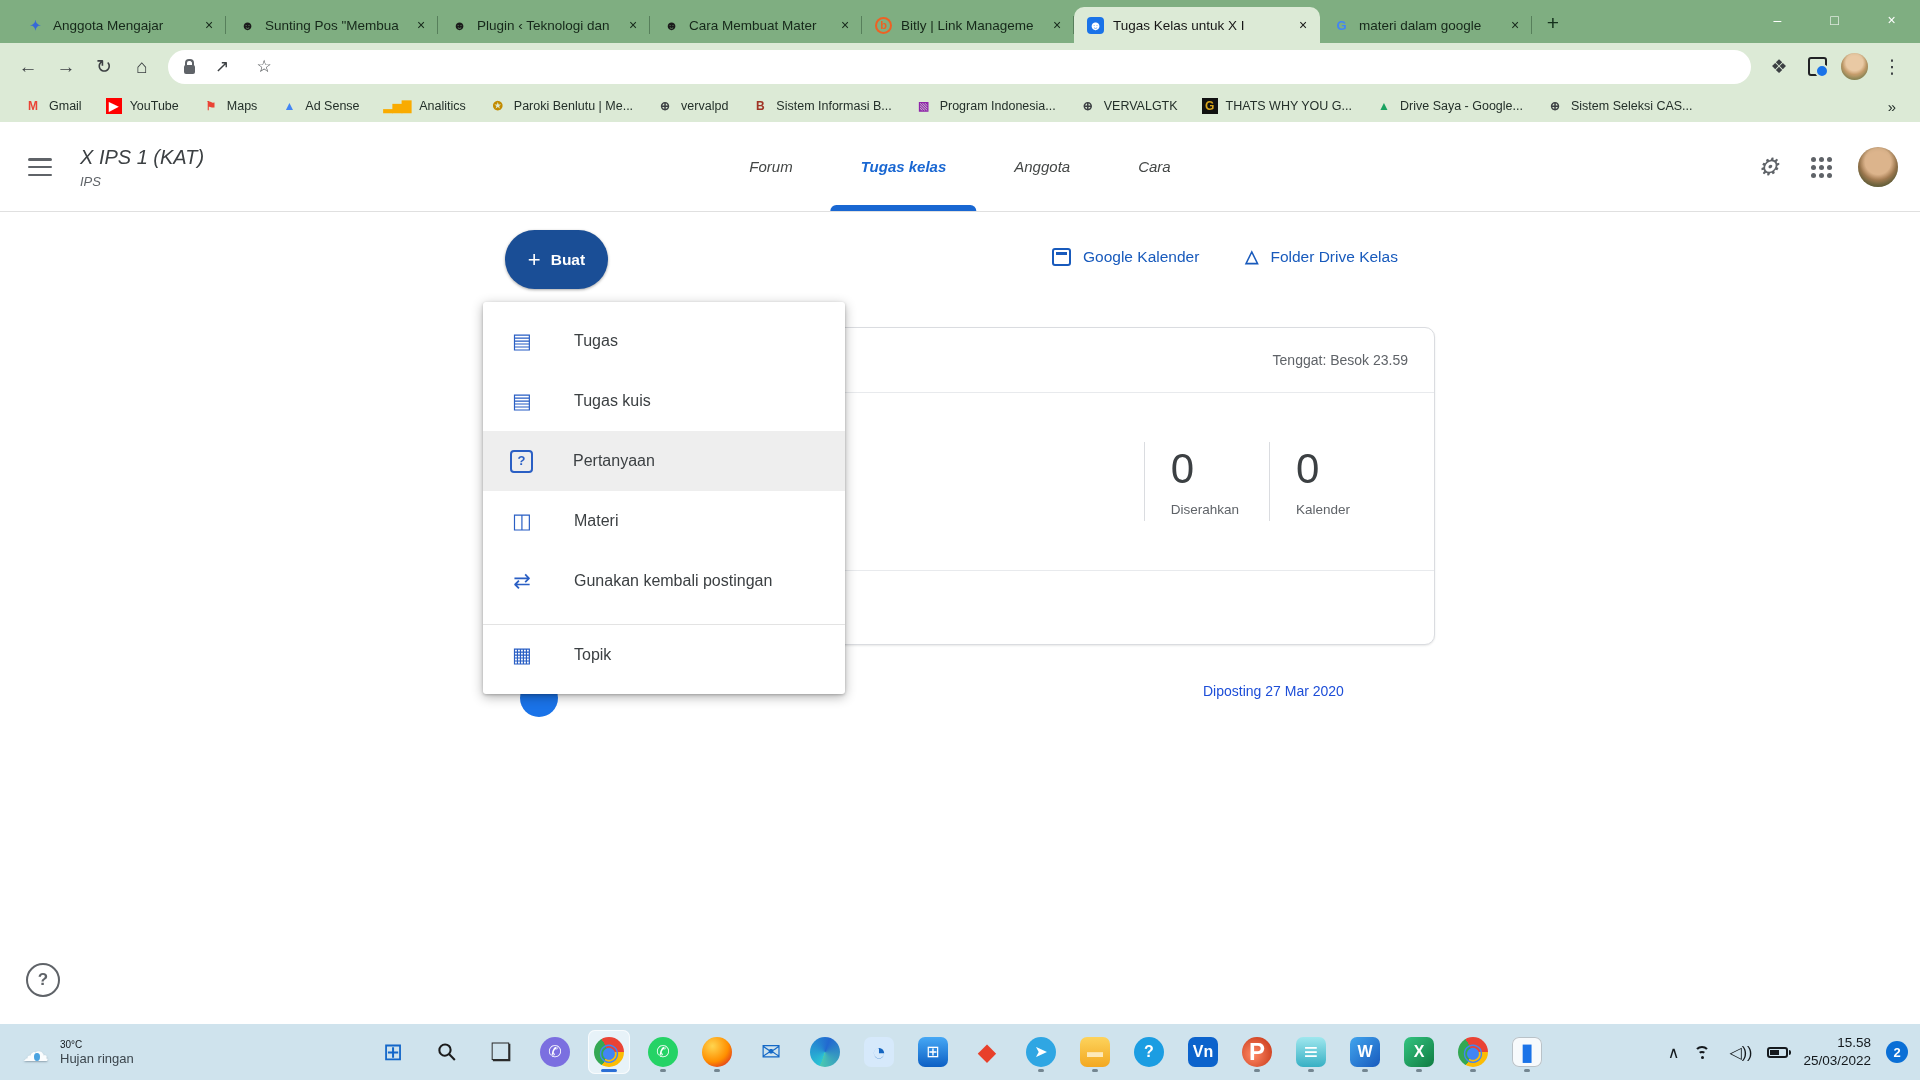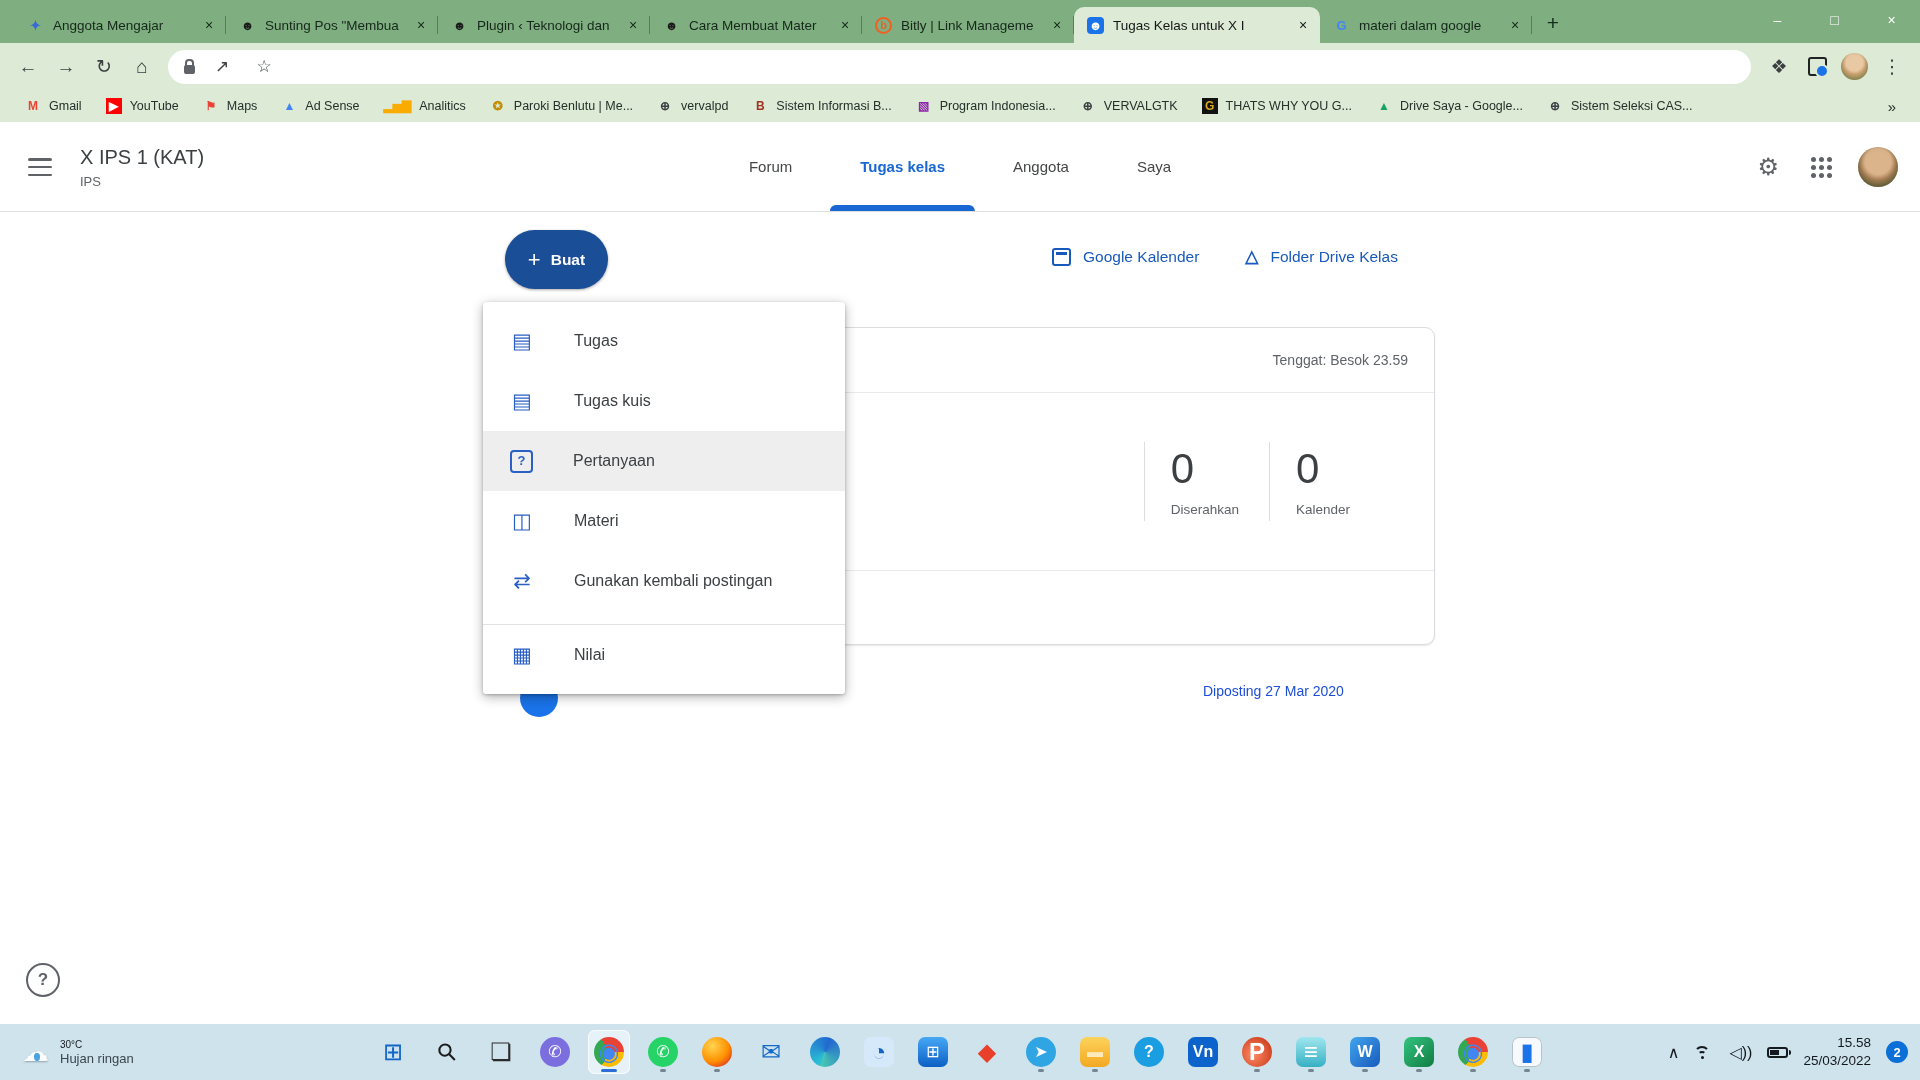--- a/index.html
+++ b/index.html
@@ -43,21 +43,21 @@
     background:radial-gradient(circle at 50% 34%,#e9c9a4 0 38%,#caa06f 55%,#90a06b 100%);box-shadow:inset 0 -2px 4px rgba(60,70,30,.4);}
 
   
   .bookmarks{position:absolute;left:0;top:90px;right:0;height:32px;background:#dcead6;display:flex;
     align-items:center;padding:0 16px;box-sizing:border-box;gap:6px;}
   .bm{display:flex;align-items:center;gap:8px;padding:3px 9px;border-radius:8px;font-size:12.5px;color:#24302a;white-space:nowrap;}
   .bm-ico{min-width:16px;height:16px;display:flex;align-items:center;justify-content:center;font-size:12px;line-height:16px;font-weight:bold;}
   .bm-overflow{margin-left:auto;font-size:15px;color:#24302a;padding:0 8px;}
 
   
-  .gc-header{position:absolute;left:0;top:122px;right:0;height:90px;background:#fff;border-bottom:1px solid #e0e0e0;box-sizing:border-box;}
+  .gc-header{position:absolute;left:0;top:122px;right:0;height:90px;background:#fff;border-bottom:1px solid #e0e0e0;box-sizing:border-box;font-style:italic;}
   .hamburger{position:absolute;left:28px;top:36px;width:24px;height:18px;display:flex;flex-direction:column;justify-content:space-between;cursor:pointer;}
   .hamburger i{height:2.5px;background:#5f6368;border-radius:2px;}
   .gc-title{position:absolute;left:80px;top:24px;font-size:20px;font-weight:500;color:#3c4043;}
   .gc-subtitle{position:absolute;left:80px;top:52px;font-size:13px;color:#5f6368;}
   .gc-nav{position:absolute;left:50%;transform:translateX(-50%);top:0;height:100%;display:flex;gap:64px;}
   .gc-nav-item{height:100%;display:flex;align-items:center;font-size:15px;color:#444746;position:relative;padding:0 2px;cursor:pointer;}
   .gc-nav-item.active{color:#1967d2;font-weight:600;}
   .gc-nav-item.active::after{content:"";position:absolute;left:-28px;right:-28px;bottom:0;height:6px;background:#1967d2;border-radius:6px 6px 0 0;}
   .gc-right{position:absolute;right:22px;top:0;height:100%;display:flex;align-items:center;gap:26px;}
   .gear{font-size:24px;color:#5f6368;}
@@ -299,21 +299,21 @@
 
         <div class="gc-nav-item active">
           <span>Tugas kelas</span>
         </div>
 
         <div class="gc-nav-item">
           <span>Anggota</span>
         </div>
 
         <div class="gc-nav-item">
-          <span>Saya</span>
+          <span>Cara</span>
         </div>
       </div>
     <div class="gc-right">
       <span class="gear">⚙</span>
       <span class="apps-grid"></span>
       <span class="gc-avatar"></span>
     </div>
   </div>
 
   <div class="btn-buat">
@@ -374,21 +374,21 @@
         <span>Materi</span>
       </div>
 
       <div class="menu-item">
         <span class="mi-icon">⇄</span>
         <span>Gunakan kembali postingan</span>
       </div>
 
       <div class="menu-item divided">
         <span class="mi-icon">▦</span>
-        <span>Nilai</span>
+        <span>Topik</span>
       </div>
     </div>
 
   <div class="help-fab">?</div>
 
   <div class="taskbar">
     <div class="weather">
       <span class="weather-ico"><span>☁</span><span class="drop"></span></span>
       <span>
         <div class="weather-temp">30°C</div>

